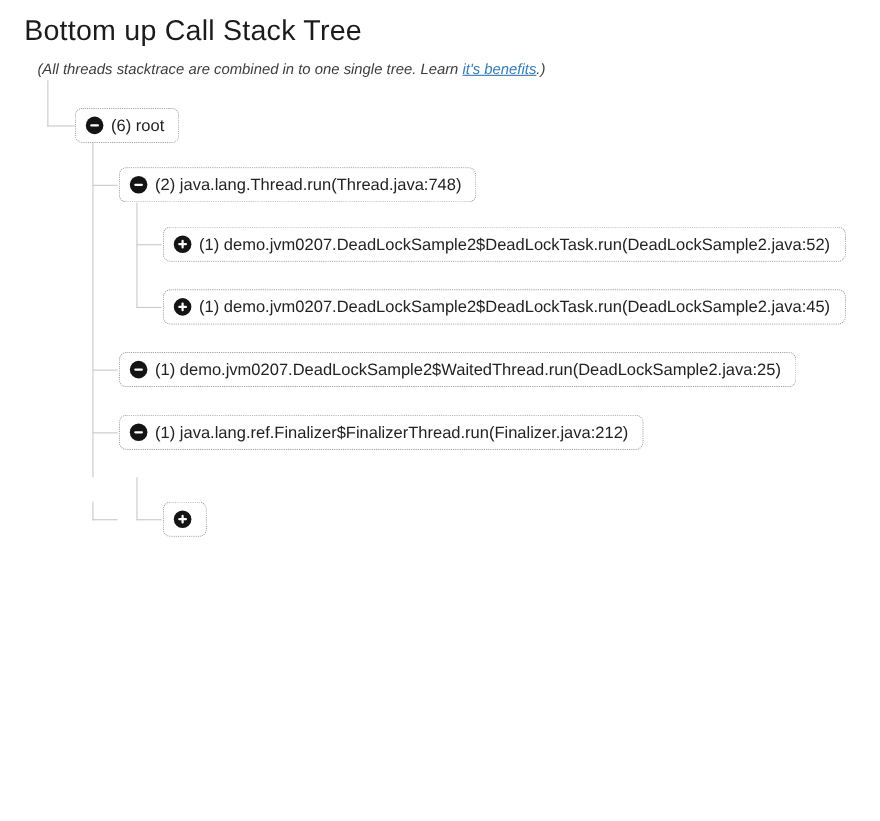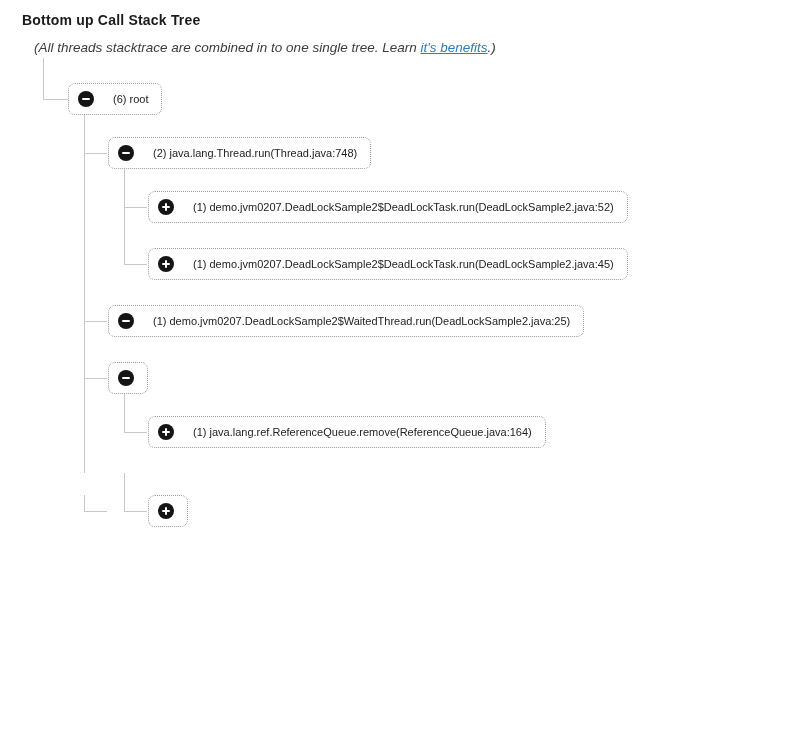--- a/index.html
+++ b/index.html
@@ -16,22 +16,22 @@
     height: 746px;
     background: #ffffff;
     font-family: "Liberation Sans", "DejaVu Sans", sans-serif;
     color: var(--text);
     overflow: hidden;
     padding: 12px 0 0 22px;
   }
 
   
   .page-title {
-    font-size: 14px;
-    font-weight: bold;
+    font-size: 26px;
+    font-weight: normal;
     color: #1b1b1b;
     margin: 0 0 5px 0;
     letter-spacing: 0.2px;
   }
   .page-subtitle {
     font-size: 13.5px;
     font-style: italic;
     color: #3c3c3c;
     margin: 12px;
   }
@@ -102,27 +102,27 @@
     width: 25px;
     border-top: 1.5px solid var(--connector);
   }
 
   
   .box {
     position: relative;
     z-index: 1;
     display: inline-flex;
     align-items: center;
-    gap: 19px;
+    gap: 7px;
     height: 32px;
     padding: 0 13px 0 9px;
     background: #ffffff;
     border: 1px dotted var(--node-border);
     border-radius: 7px;
-    font-size: 11px;
+    font-size: 15px;
     line-height: 1;
     color: var(--text);
     white-space: nowrap;
     cursor: pointer;
   }
 
   
   .toggle {
     position: relative;
     width: 16px;
@@ -191,29 +191,22 @@
       <li class="node">
         <span class="box">
           <span class="toggle minus"></span>
           <span>(1) demo.jvm0207.DeadLockSample2$WaitedThread.run(DeadLockSample2.java:25)</span>
         </span>
       </li>
 
       <li class="node">
         <span class="box">
           <span class="toggle minus"></span>
+          <span>(1) java.lang.ref.Finalizer$FinalizerThread.run(Finalizer.java:212)</span>
         </span>
-        <ul class="children">
-          <li class="node">
-            <span class="box">
-              <span class="toggle plus"></span>
-              <span>(1) java.lang.ref.ReferenceQueue.remove(ReferenceQueue.java:164)</span>
-            </span>
-          </li>
-        </ul>
       </li>
 
 
       <li class="node">
         <ul class="children">
           <li class="node">
             <span class="box">
               <span class="toggle plus"></span>
             </span>
           </li>

